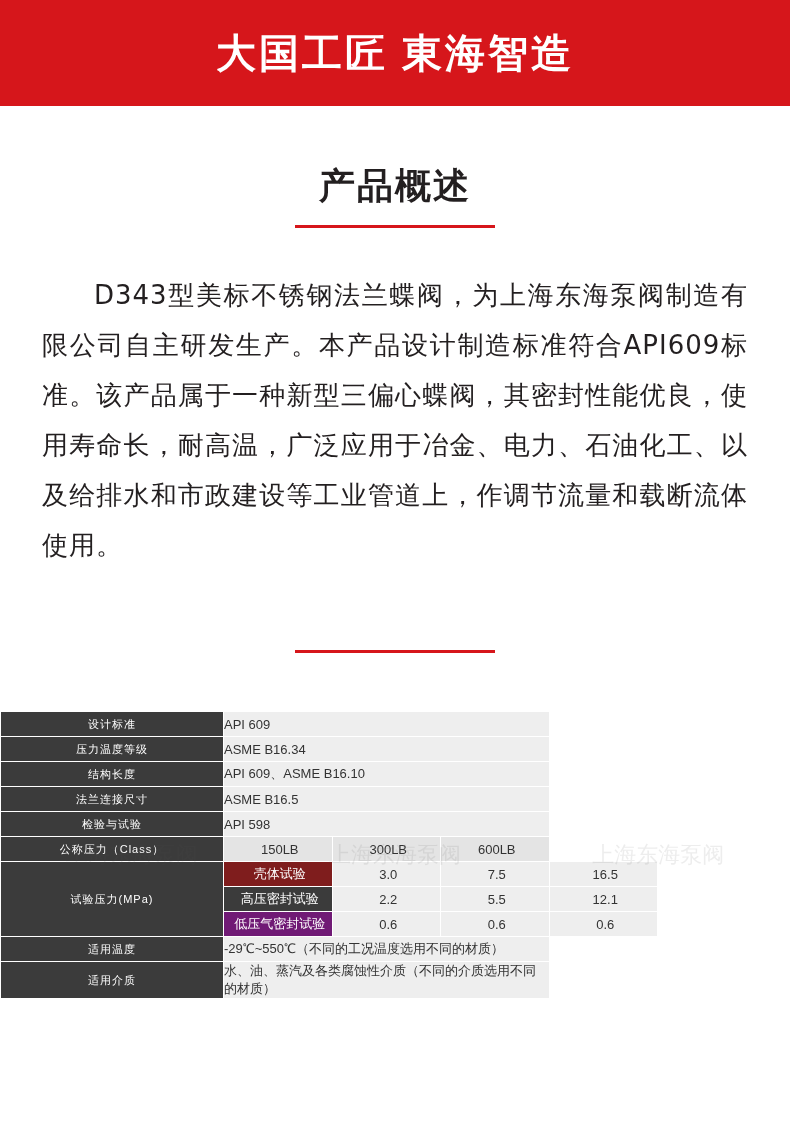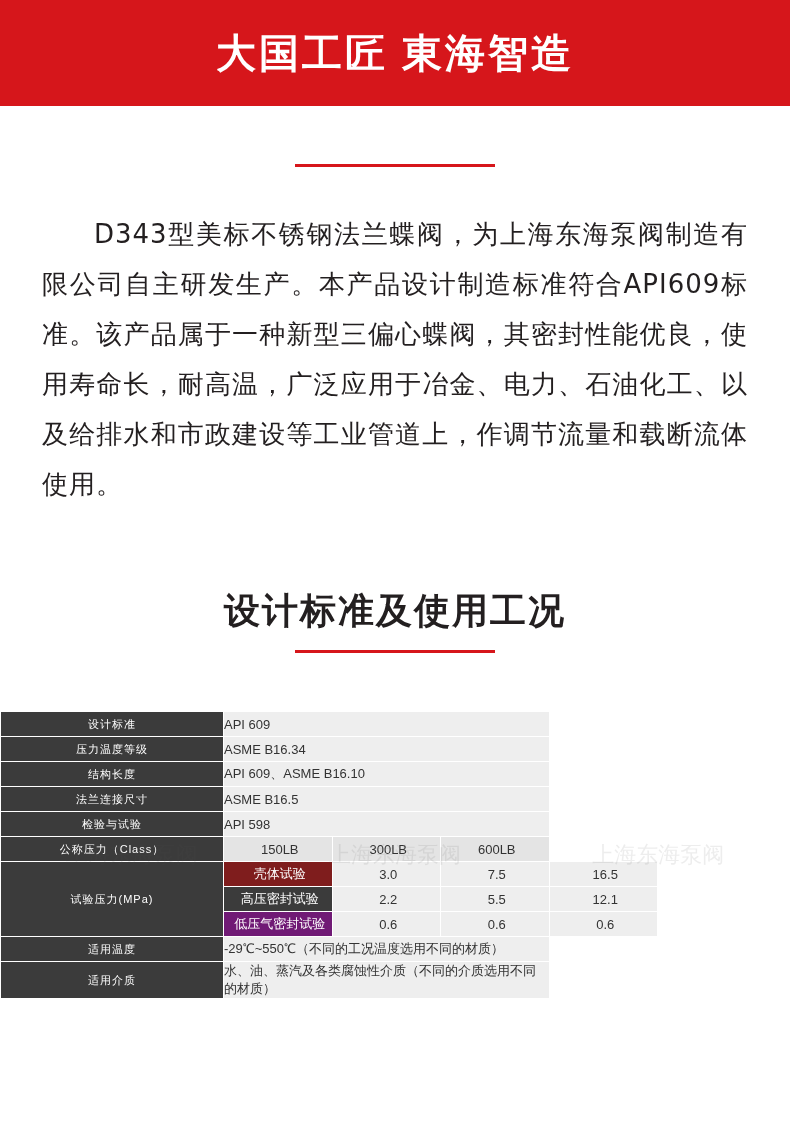--- a/index.html
+++ b/index.html
@@ -138,27 +138,27 @@
   }
 </style>
 </head>
 <body>
 
 <div class="banner">
   <div class="banner-title">大国工匠  東海智造</div>
 </div>
 
 <div class="section-head">
+  <div class="section-title">产品概述</div>
   <div class="section-rule"></div>
 </div>
 
 <div class="overview-body"><span class="indent"></span><span>D343型美标不锈钢法兰蝶阀，为上海东海泵阀制造有限公司自主研发生产。本产品设计制造标准符合API609标准。该产品属于一种新型三偏心蝶阀，其密封性能优良，使用寿命长，耐高温，广泛应用于冶金、电力、石油化工、以及给排水和市政建设等工业管道上，作调节流量和载断流体使用。</span></div>
 
 <div class="section-head second">
-  <div class="section-title">设计标准及使用工况</div>
   <div class="section-rule"></div>
 </div>
 
 <div class="table-wrap">
   <div class="watermark">
     <span>上海东海泵阀</span>
     <span>上海东海泵阀</span>
     <span>上海东海泵阀</span>
   </div>
 

